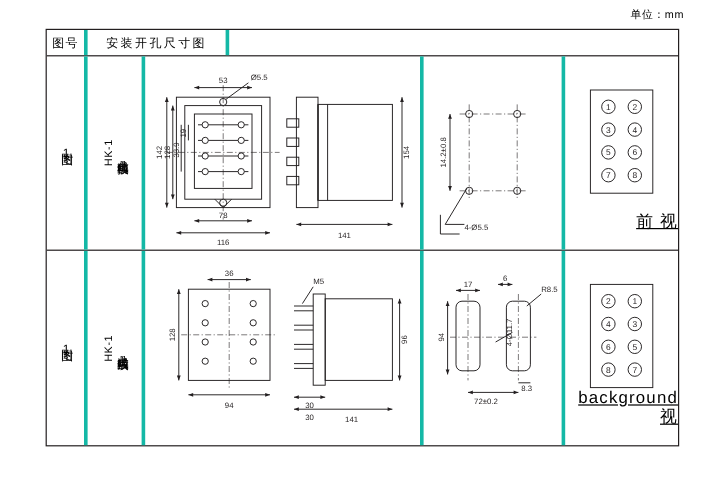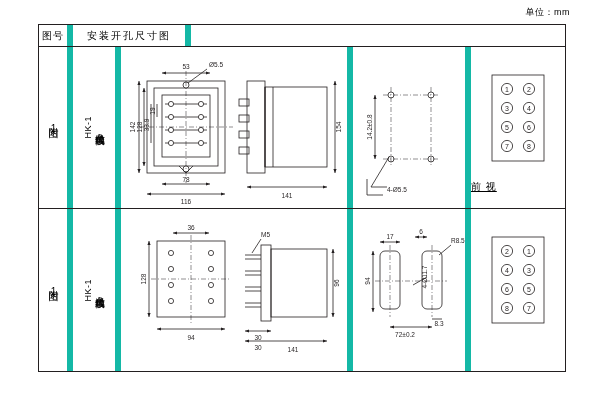--- a/index.html
+++ b/index.html
@@ -44,21 +44,21 @@
     border-bottom: 1px solid #231f20;
   }
   .row.body {
     height: 162px;
   }
   .row.body.first {
     border-bottom: 1px solid #231f20;
   }
   .cell {
     box-sizing: border-box;
-    border-right: 6px solid #14b8a6;
+    border-right: 3px solid #14b8a6;
     position: relative;
   }
   .cell.last {
     border-right: none;
   }
   .c-num { width: 34px; }
   .c-struct { width: 48px; }
   .c-outline { width: 232px; }
   .c-mount { width: 118px; text-align: right; }
   .c-term { width: 94px; }
@@ -106,22 +106,22 @@
   svg { display: block; }
   .drawing {
     position: absolute;
     left: 0;
     top: 0;
   }
   .term-caption {
     position: absolute;
     bottom: 14px;
     width: 100%;
-    text-align: left;
-    font-size: 10px;
+    text-align: right;
+    font-size: 14px;
     letter-spacing: 1px;
     text-decoration: underline;
   }
   text {
     font-family: "Liberation Sans", sans-serif;
     fill: #231f20;
   }
 </style>
 </head>
 <body>
@@ -462,17 +462,18 @@
             <text x="36" y="44.5">2</text>
             <text x="58" y="44.5">1</text>
             <text x="36" y="63.5">4</text>
             <text x="58" y="63.5">3</text>
             <text x="36" y="82.5">6</text>
             <text x="58" y="82.5">5</text>
             <text x="36" y="101.5">8</text>
             <text x="58" y="101.5">7</text>
           </g>
         </svg>
+        <div class="term-caption">background 视</div>
       </div>
     </div>
 
   </div>
 </div>
 
 </body></html>

